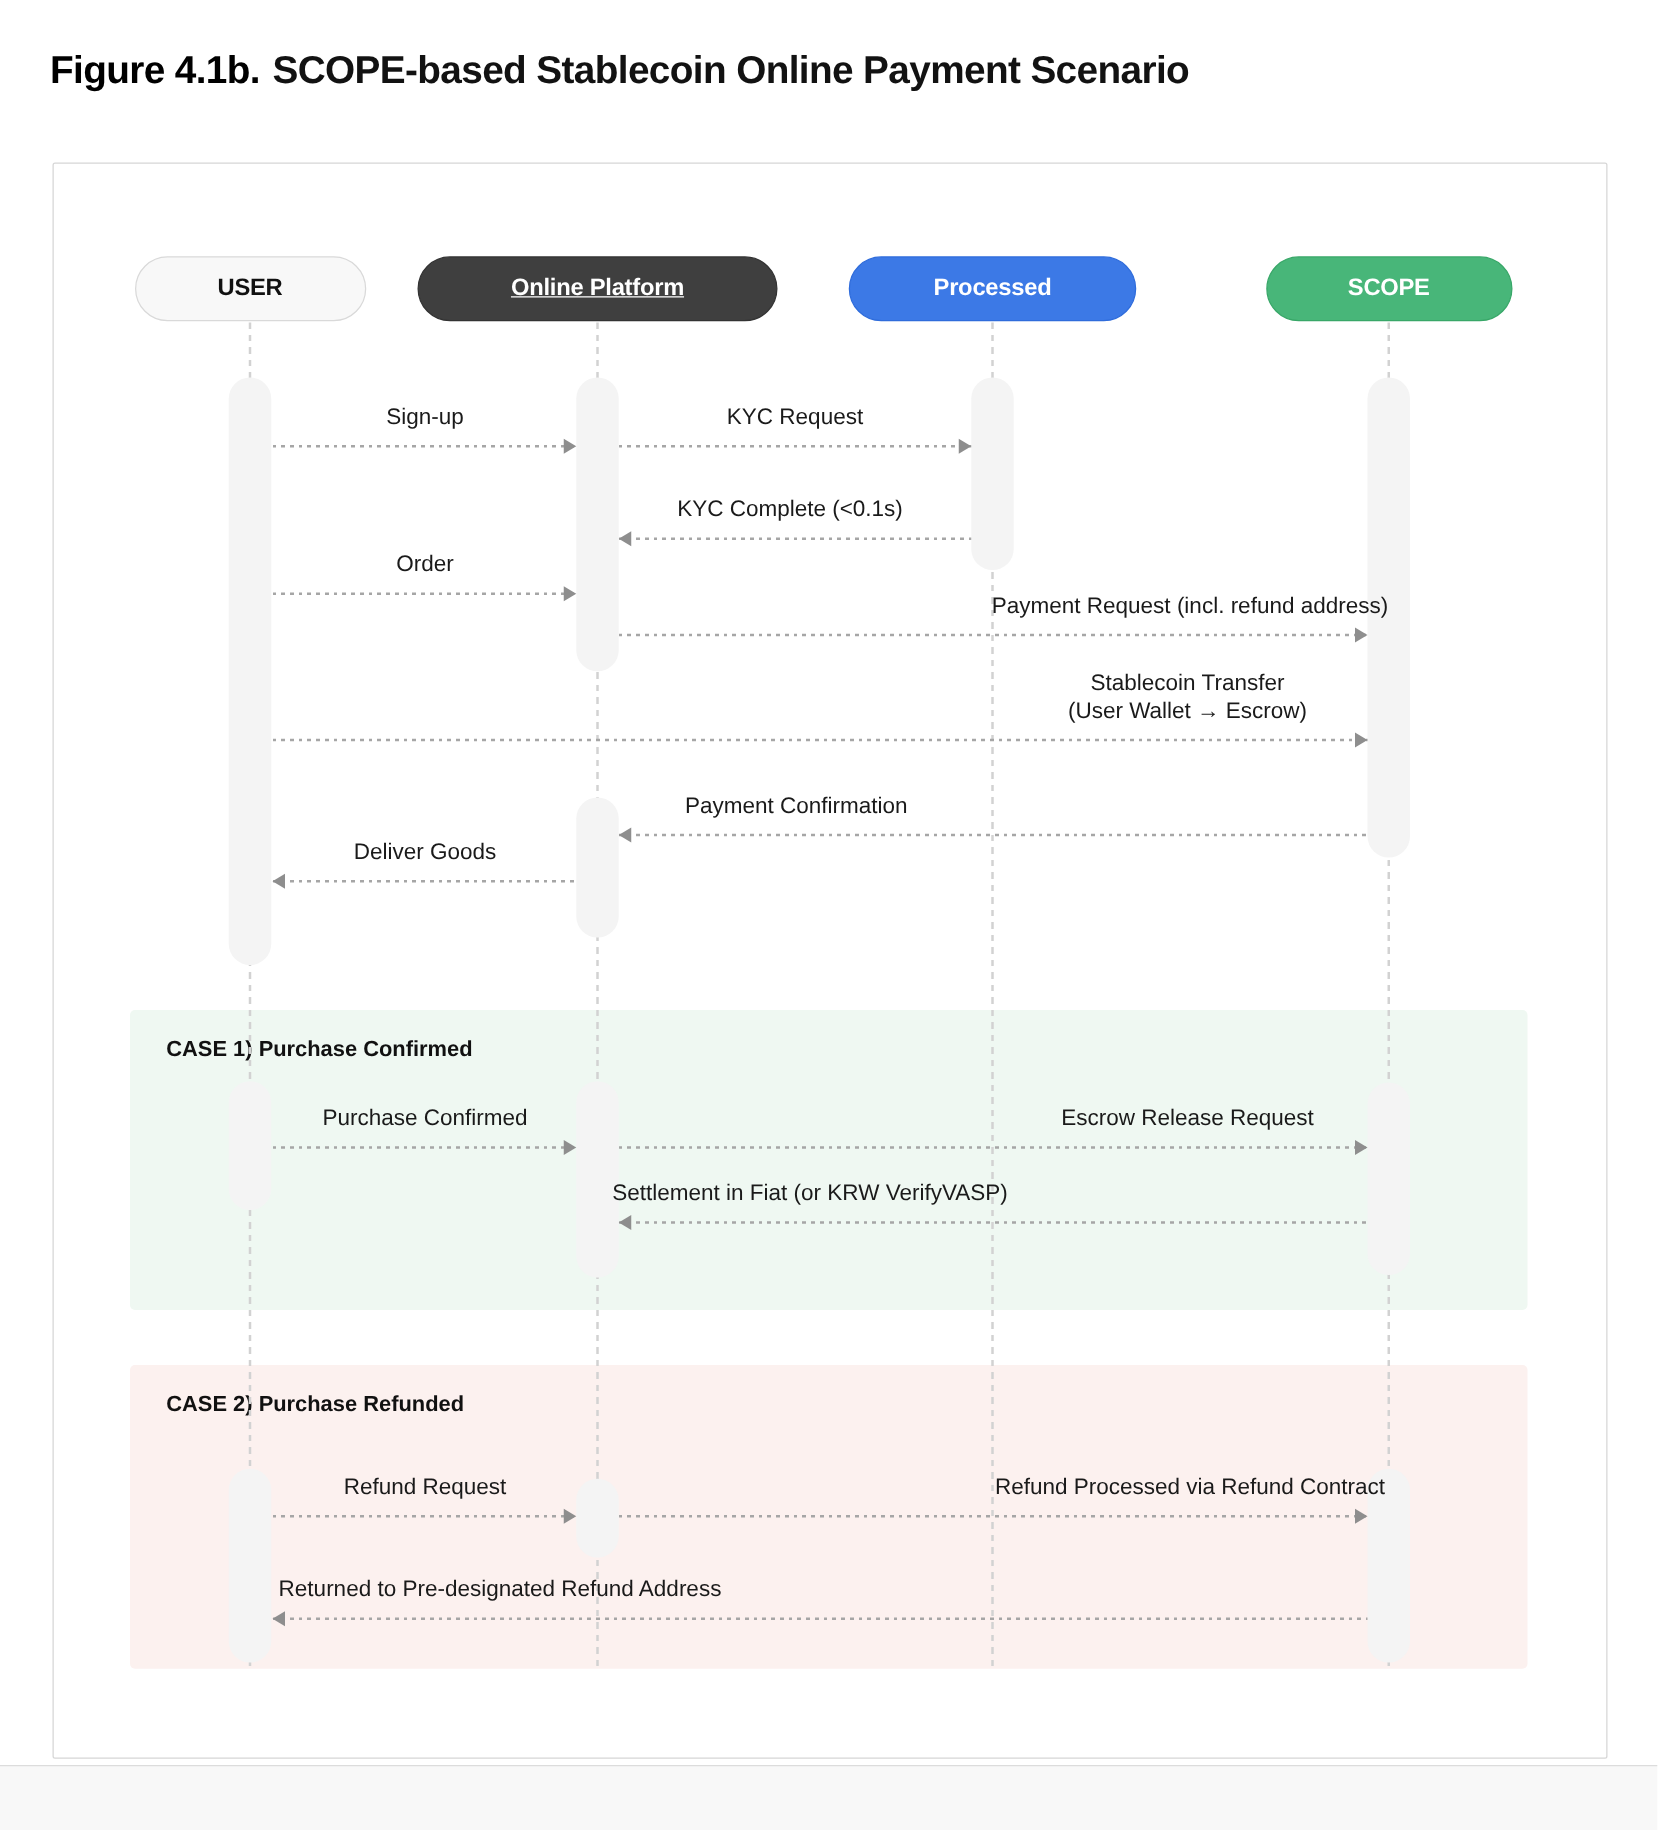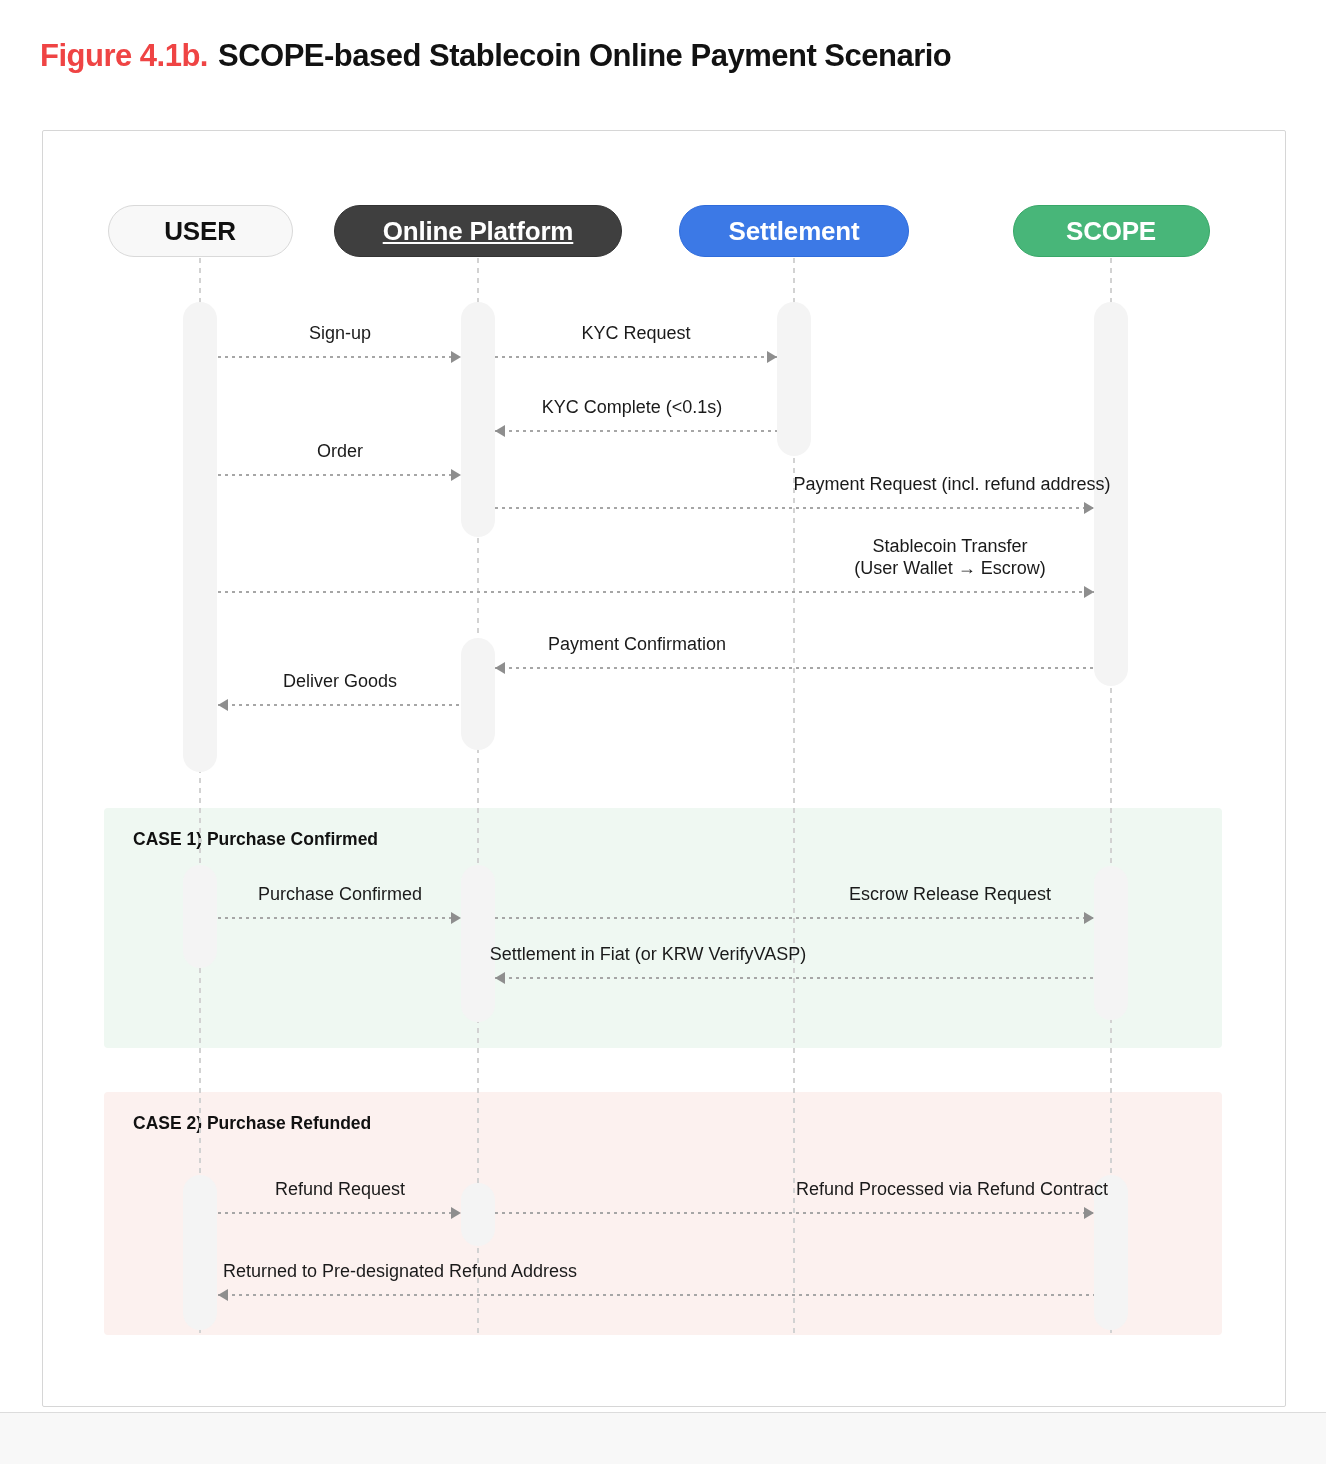--- a/index.html
+++ b/index.html
@@ -34,28 +34,28 @@
   .arrow-head{position:absolute;width:0;height:0;border-top:6px solid transparent;border-bottom:6px solid transparent;}
   .arrow-head.right{border-left:10px solid #8e8e8e;}
   .arrow-head.left{border-right:10px solid #8e8e8e;}
   .msg-label{
     position:absolute;transform:translateX(-50%);text-align:center;
     font-size:18px;color:#1a1a1a;line-height:22px;white-space:nowrap;
   }
   .actor-pill{
     position:absolute;height:52px;border-radius:27px;border:1.5px solid transparent;
     display:flex;align-items:center;justify-content:center;
-    font-size:26px;font-weight:700;letter-spacing:-0.2px;box-sizing:border-box;
+    font-size:19px;font-weight:700;letter-spacing:-0.2px;box-sizing:border-box;
   }
 </style>
 </head>
 <body>
 
 <div class="page-title">
-  <span class="fig-label" style="color: #ef4444;">Figure 4.1b.</span><span class="fig-text">SCOPE-based Stablecoin Online Payment Scenario</span>
+  <span class="fig-label" style="color: #000000;">Figure 4.1b.</span><span class="fig-text">SCOPE-based Stablecoin Online Payment Scenario</span>
 </div>
 
 <div class="diagram-card"></div>
 
 <div style="position:absolute;left:0;top:0;width:1326px;height:1464px;">
     <div class="case-panel" style="left: 104px; top: 808px; width: 1118px; height: 240px; background: rgb(239, 248, 242);">
       <div class="case-heading" style="left: 29px; top: 21px;">CASE 1) Purchase Confirmed</div>
     </div>
     <div class="case-panel" style="left: 104px; top: 1092px; width: 1118px; height: 243px; background: rgb(252, 241, 239);">
       <div class="case-heading" style="left: 29px; top: 21px;">CASE 2) Purchase Refunded</div>
@@ -141,17 +141,17 @@
     <div class="msg-label" style="left: 952px; top: 1178px;">
       <div>Refund Processed via Refund Contract</div>
     </div>
     <div class="msg-line" style="left: 218px; top: 1294px; width: 876px;"></div>
     <div class="arrow-head left" style="left: 218px; top: 1289px;"></div>
     <div class="msg-label" style="left: 400px; top: 1260px;">
       <div>Returned to Pre-designated Refund Address</div>
     </div>
     <div class="actor-pill" style="left: 107.5px; top: 205px; width: 185px; background: rgb(248, 248, 248); color: rgb(17, 17, 17); border-color: rgb(217, 217, 217);">USER</div>
     <div class="actor-pill" style="left: 334px; top: 205px; width: 288px; background: rgb(63, 63, 63); color: rgb(255, 255, 255); border-color: rgb(51, 51, 51); text-decoration: underline;">Online Platform</div>
-    <div class="actor-pill" style="left: 679px; top: 205px; width: 230px; background: rgb(60, 121, 230); color: rgb(255, 255, 255); border-color: rgb(47, 108, 219);">Settlement</div>
+    <div class="actor-pill" style="left: 679px; top: 205px; width: 230px; background: rgb(60, 121, 230); color: rgb(255, 255, 255); border-color: rgb(47, 108, 219);">Processed</div>
     <div class="actor-pill" style="left: 1012.5px; top: 205px; width: 197px; background: rgb(72, 182, 121); color: rgb(255, 255, 255); border-color: rgb(56, 167, 104);">SCOPE</div>
   </div>
 
 <div class="bottom-strip"></div>
 
 </body></html>

